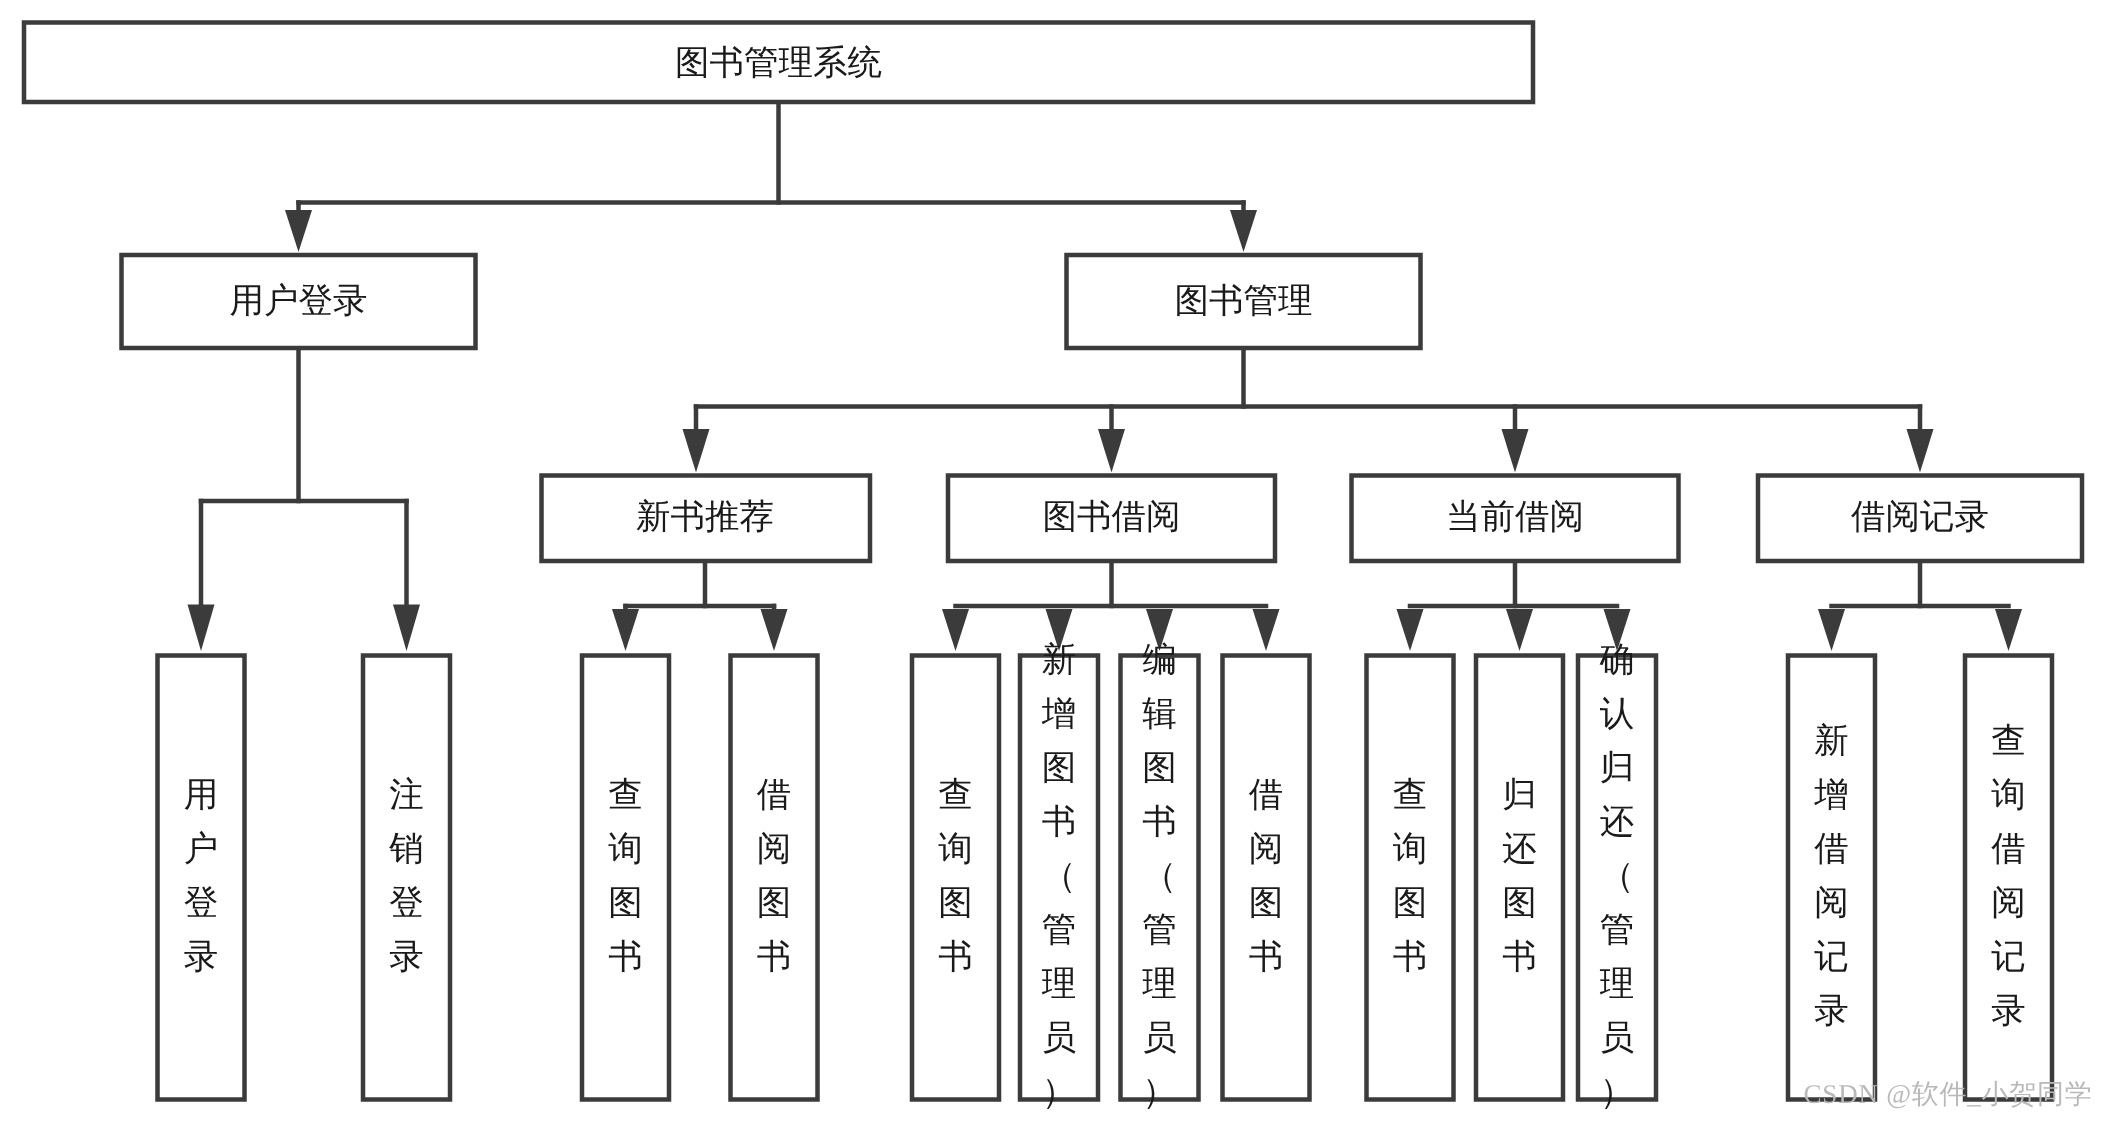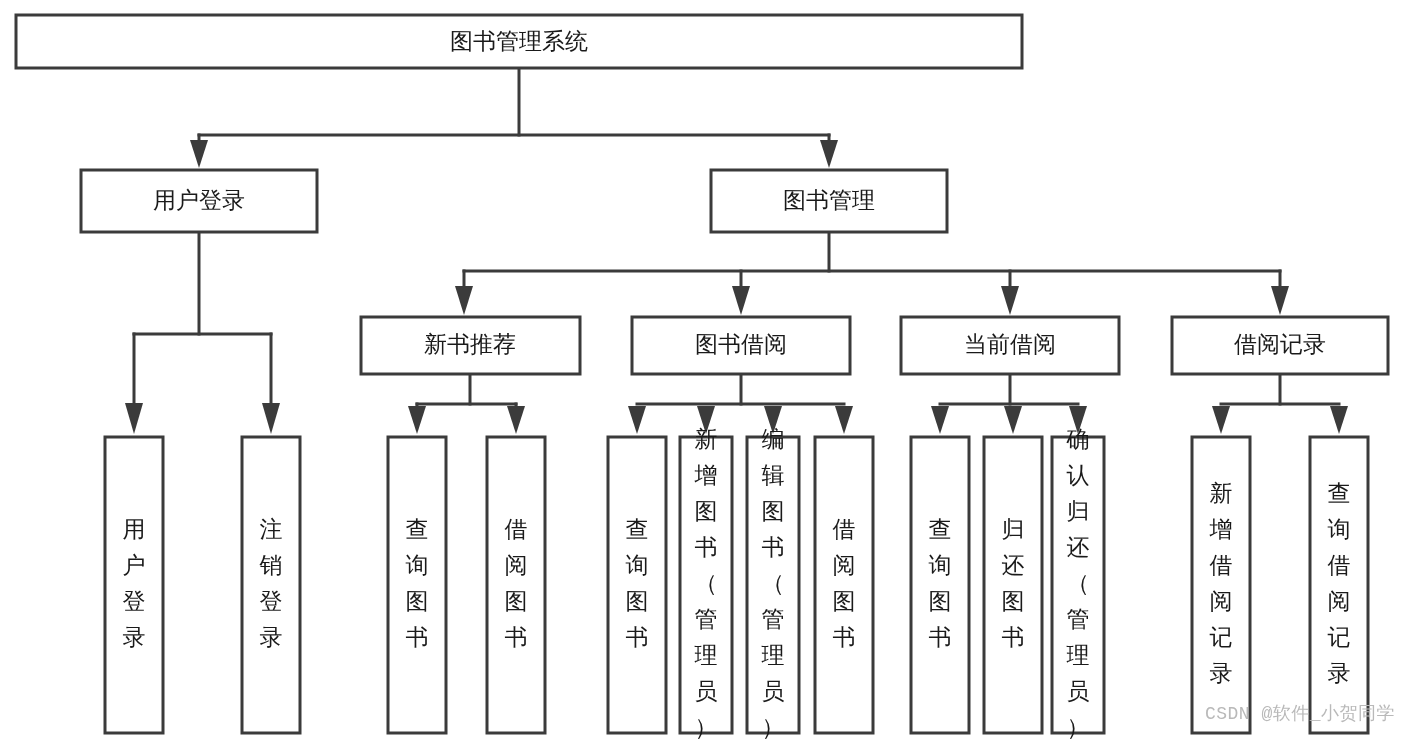--- a/index.html
+++ b/index.html
@@ -50,24 +50,24 @@
   }
   text.node-label-vert {
     fill: #1a1a1a;
     font-family: "Liberation Sans", "DejaVu Sans", sans-serif;
     font-size: 23px;
     text-anchor: middle;
   }
   .watermark {
     position: absolute;
     right: 10px;
-    bottom: 22px;
+    bottom: 6px;
     color: #b9b9b9;
     font-size: 18px;
-    font-family: Liberation Mono, monospace;
+    font-family: Liberation Serif, serif;
     letter-spacing: 0.5px;
     white-space: nowrap;
     user-select: none;
   }
 </style>
 </head>
 <body>
 
 <div id="diagram-root">
 

